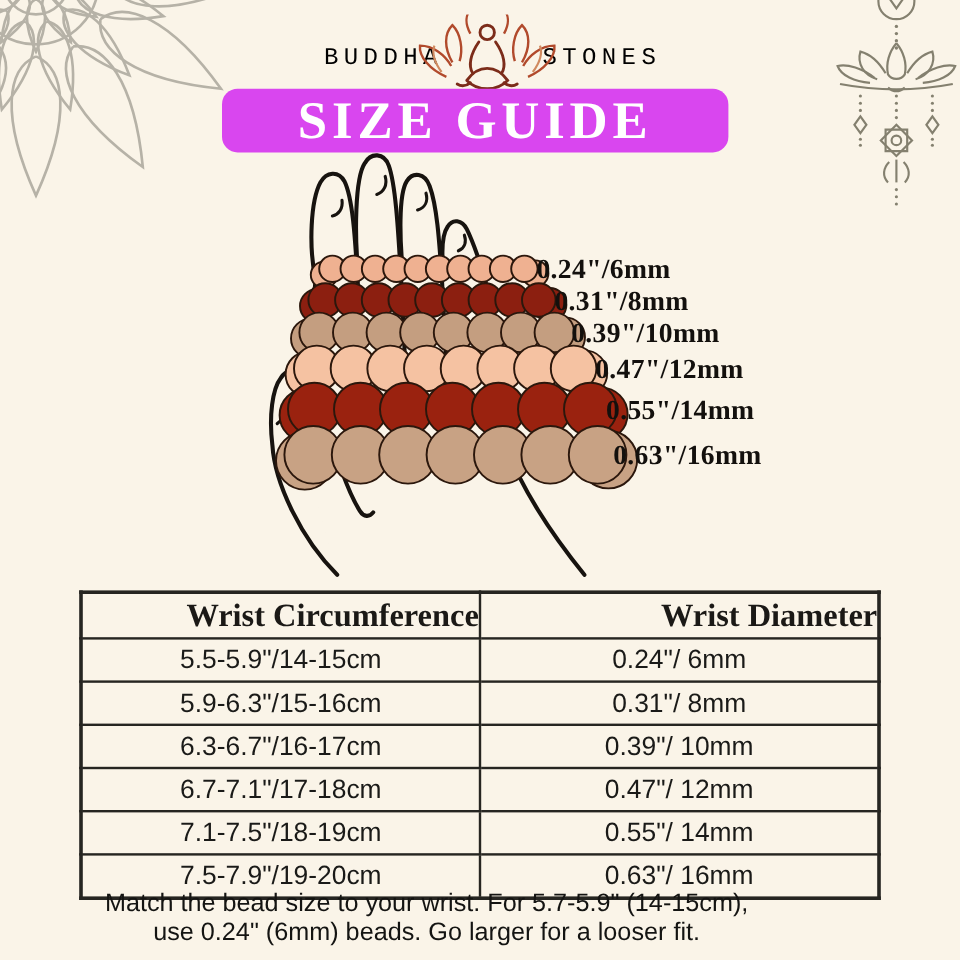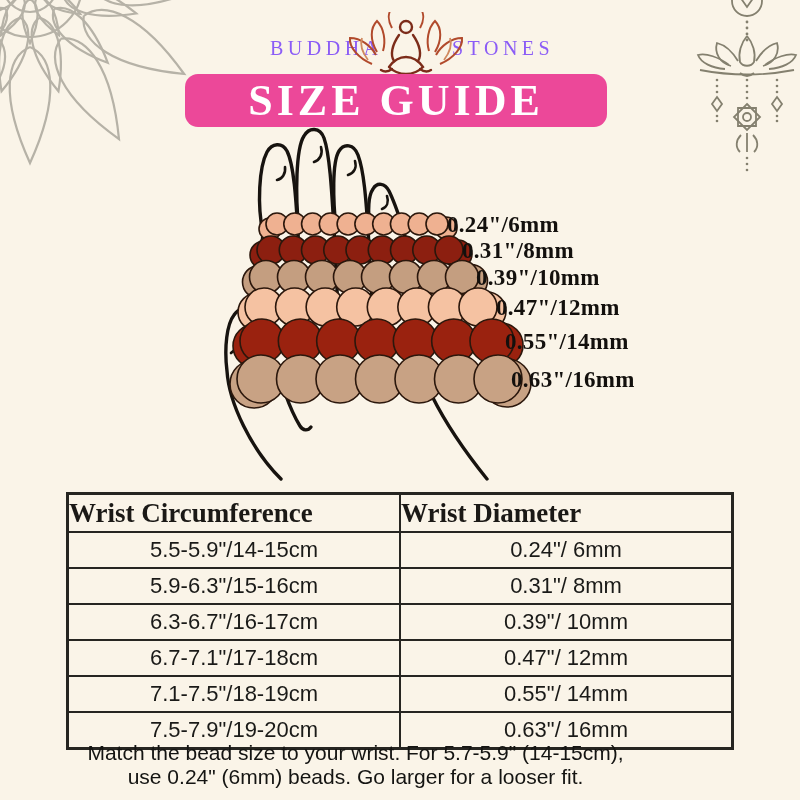--- a/index.html
+++ b/index.html
@@ -6,31 +6,31 @@
   body{
     width:800px;height:800px;position:relative;overflow:hidden;
     background:#faf4e8;
     font-family:"Liberation Serif",serif;
   }
   svg{position:absolute;pointer-events:none;}
 
   
   .brand-word{
     position:absolute;top:37px;
-    font-family:Liberation Serif, serif;
-    font-size:20px;letter-spacing:4.5px;color:#8b5cf6;
+    font-family:Liberation Mono, monospace;
+    font-size:20px;letter-spacing:4.5px;color:#000000;
     white-space:nowrap;
   }
   #brand-left{left:270px;}
   #brand-right{left:452px;}
 
   
   .banner{
     position:absolute;left:185px;top:74px;width:422px;height:53px;
-    background:#ec4899;border-radius:13px;
+    background:#d946ef;border-radius:13px;
     display:flex;align-items:center;justify-content:center;
   }
   .banner span{
     font-family:"Liberation Serif",serif;
     font-weight:700;font-size:44px;letter-spacing:4px;color:#ffffff;
     white-space:nowrap;
   }
 
   
   .bead-label{
@@ -43,21 +43,21 @@
   
   table.size-table{
     position:absolute;left:66px;top:492px;width:668px;
     border-collapse:collapse;table-layout:fixed;
     border:3px solid #262521;
   }
   table.size-table th{
     height:36px;border:2px solid #262521;
     font-family:"Liberation Serif",serif;
     font-size:27px;font-weight:600;color:#1b1916;
-    text-align:left;vertical-align:middle;padding:0;
+    text-align:right;vertical-align:middle;padding:0;
   }
   table.size-table td{
     height:34px;border:2px solid #262521;
     font-family:"Liberation Sans",sans-serif;
     font-size:22px;color:#1a1a18;
     text-align:center;vertical-align:middle;padding:0;
   }
 
   
   .footer-note{

